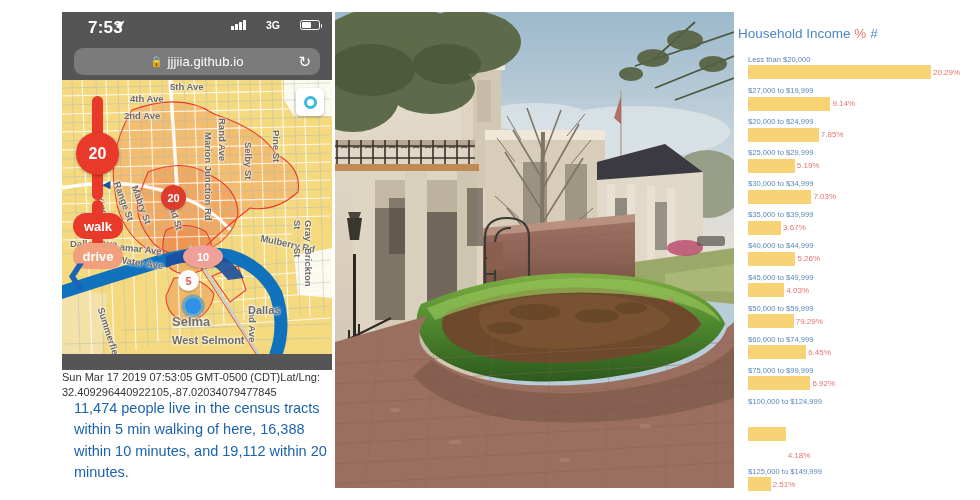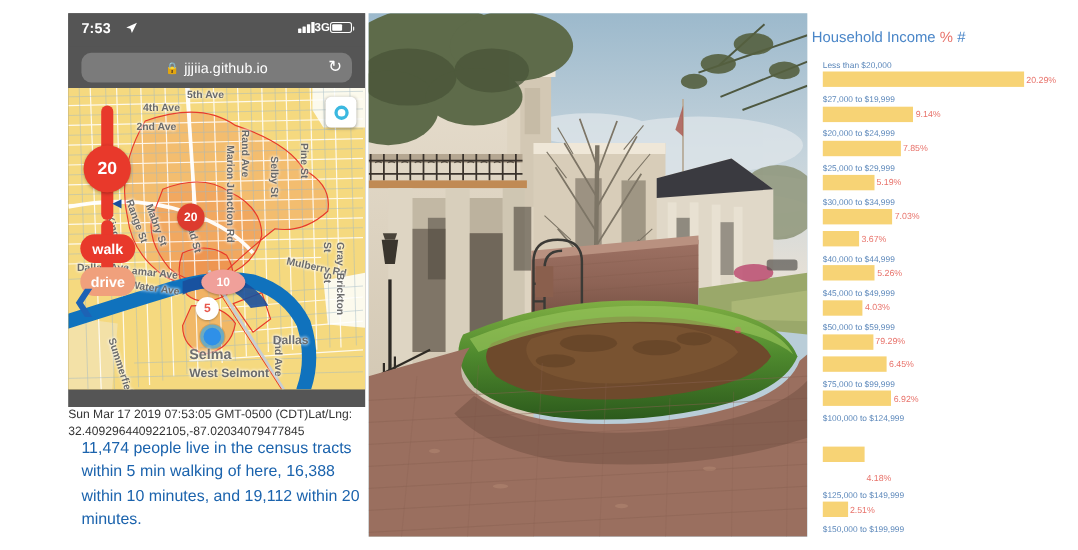--- a/index.html
+++ b/index.html
@@ -9,24 +9,24 @@
     font-family: "Liberation Sans", sans-serif;
     overflow: hidden;
   }
   .page { position: relative; width: 980px; height: 500px; background: #fff; }
 
   
   .phone-col { position: absolute; left: 0; top: 0; width: 335px; height: 500px; background:#fff; }
   .phone { position: absolute; left: 62px; top: 12px; width: 270px; height: 358px; background:#555; overflow:hidden; }
 
   .statusbar { position:relative; height: 30px; background:#555; color:#fff; }
-  .sb-time { position:absolute; left:12px; top:6px; font-size:13px; font-weight:bold; letter-spacing:.2px; }
+  .sb-time { position:absolute; left:26px; top:6px; font-size:17px; font-weight:bold; letter-spacing:.2px; }
   .sb-loc-arrow { position:absolute; left:52px; top:8px; width:0;height:0; }
   .sb-loc-arrow svg { display:block; }
-  .sb-right { position:absolute; right:12px; top:7px; display:flex; align-items:center; gap:0; }
+  .sb-right { position:absolute; right:12px; top:7px; display:flex; align-items:center; gap:20px; }
   .sig { display:flex; align-items:flex-end; gap:1.5px; height:10px; }
   .sig i { display:block; width:2.5px; background:#fff; border-radius:.5px; }
   .sig i:nth-child(1){height:4px}.sig i:nth-child(2){height:6px}
   .sig i:nth-child(3){height:8px}.sig i:nth-child(4){height:10px}
   .net { font-size:10.5px; font-weight:bold; }
   .batt { width:20px; height:10px; border:1.3px solid #fff; border-radius:2.5px; position:relative; }
   .batt:after{content:"";position:absolute;right:-3.2px;top:2.6px;width:1.6px;height:4px;background:#fff;border-radius:0 1px 1px 0;}
   .batt i{position:absolute;left:1.2px;top:1.2px;bottom:1.2px;width:9px;background:#fff;border-radius:1px;display:block;}
 
   .urlbar-wrap { height:38px; background:#555; padding:0 12px; display:flex; align-items:center; }
@@ -511,20 +511,21 @@
           </div>
         </div>
         <div class="bar-row">
           <div class="bar-label">$30,000 to $34,999</div>
           <div class="bar-line">
             <div class="bar" style="width: 63.4051px; background: rgb(247, 211, 117);"></div>
             <div class="bar-val" style="color: rgb(232, 115, 107);">7.03%</div>
           </div>
         </div>
         <div class="bar-row">
+          <div class="bar-label">$35,000 to $39,999</div>
           <div class="bar-line">
             <div class="bar" style="width: 33.1005px; background: rgb(247, 211, 117);"></div>
             <div class="bar-val" style="color: rgb(232, 115, 107);">3.67%</div>
           </div>
         </div>
         <div class="bar-row">
           <div class="bar-label">$40,000 to $44,999</div>
           <div class="bar-line">
             <div class="bar" style="width: 47.4411px; background: rgb(247, 211, 117);"></div>
             <div class="bar-val" style="color: rgb(232, 115, 107);">5.26%</div>
@@ -538,20 +539,21 @@
           </div>
         </div>
         <div class="bar-row">
           <div class="bar-label">$50,000 to $59,999</div>
           <div class="bar-line">
             <div class="bar" style="width: 45.7275px; background: rgb(247, 211, 117);"></div>
             <div class="bar-val" style="color: rgb(232, 115, 107);">79.29%</div>
           </div>
         </div>
         <div class="bar-row">
+          <div class="bar-label">$60,000 to $74,999</div>
           <div class="bar-line">
             <div class="bar" style="width: 58.174px; background: rgb(247, 211, 117);"></div>
             <div class="bar-val" style="color: rgb(232, 115, 107);">6.45%</div>
           </div>
         </div>
         <div class="bar-row">
           <div class="bar-label">$75,000 to $99,999</div>
           <div class="bar-line">
             <div class="bar" style="width: 62.413px; background: rgb(247, 211, 117);"></div>
             <div class="bar-val" style="color: rgb(232, 115, 107);">6.92%</div>

